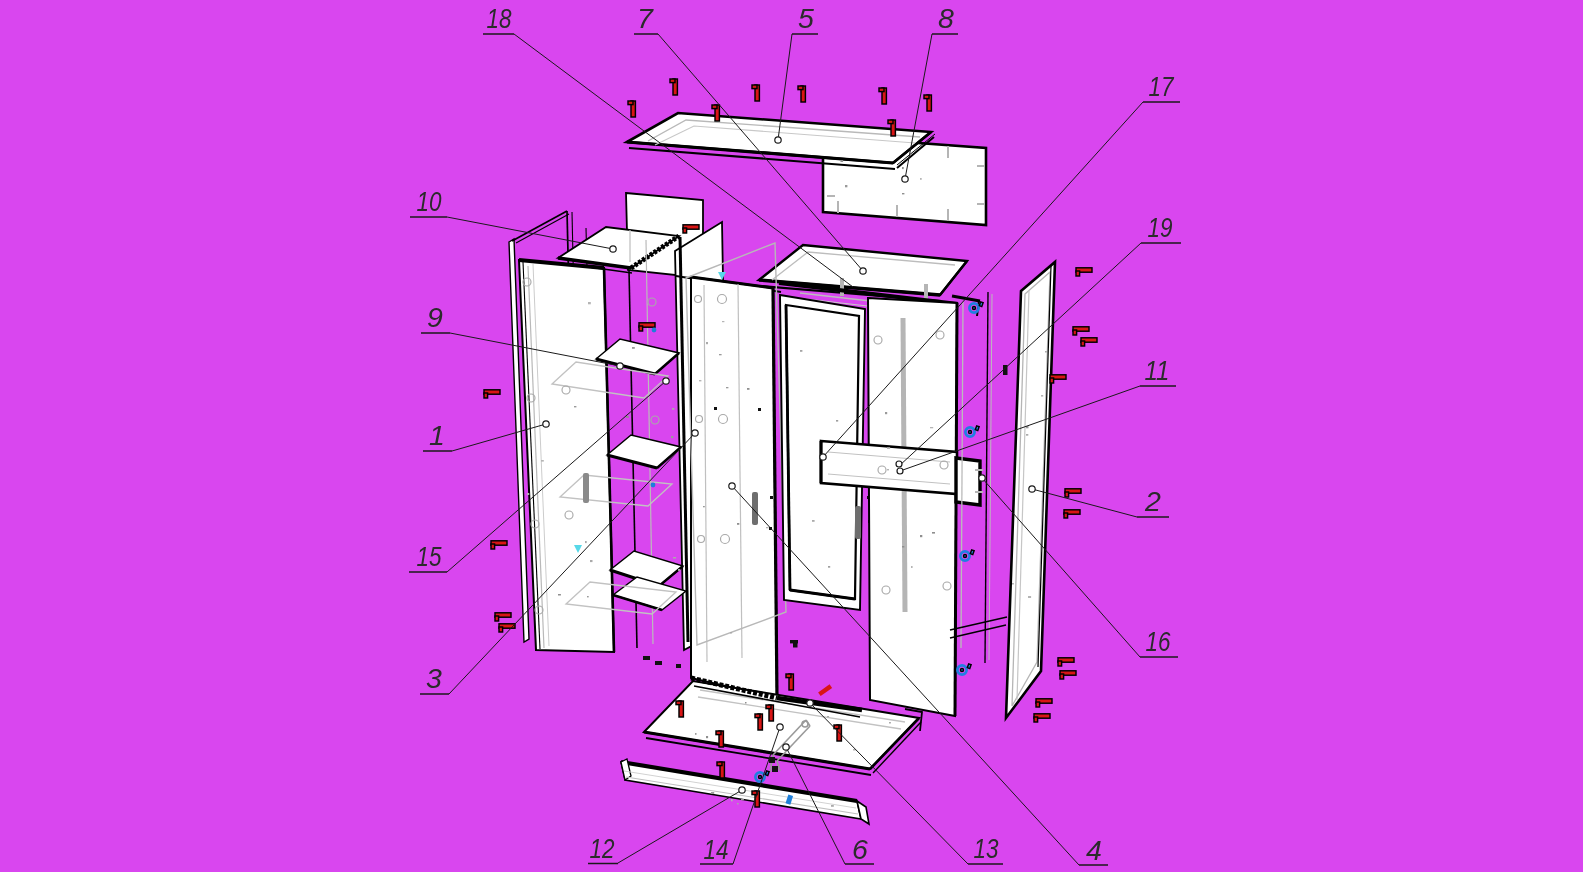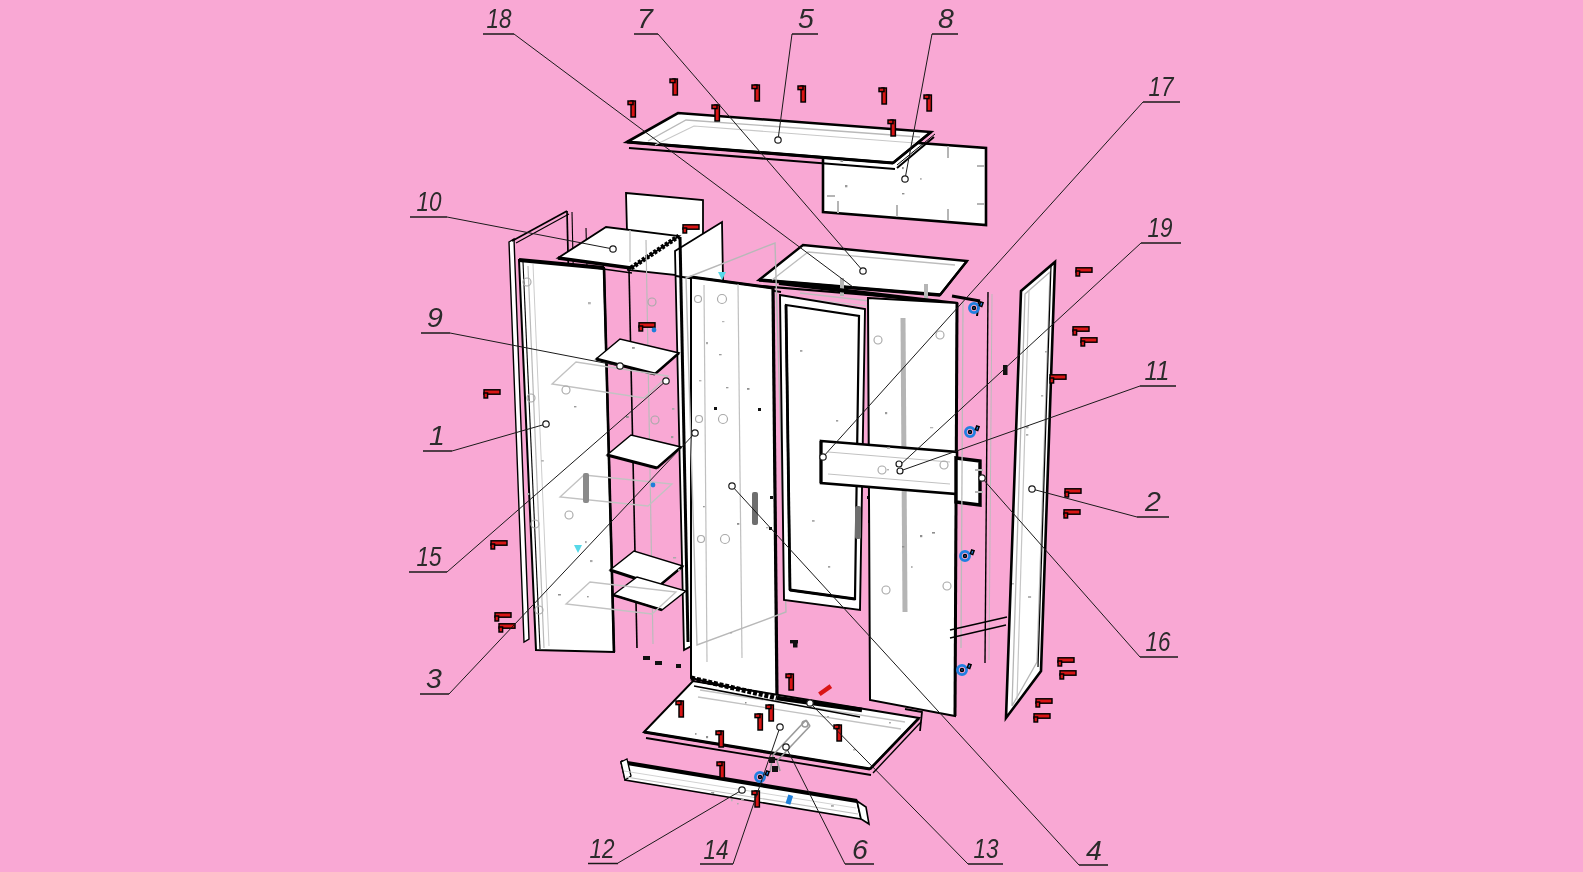--- a/index.html
+++ b/index.html
@@ -1,16 +1,16 @@
 <!DOCTYPE html>
 <html><head>
 <meta charset="utf-8">
 <style>
   html,body{margin:0;padding:0;background:#ffffff;}
-  .page{position:relative;width:1583px;height:872px;background:#f9a8d4;overflow:hidden;}
+  .page{position:relative;width:1583px;height:872px;background:#d946ef;overflow:hidden;}
   svg{position:absolute;left:0;top:0;}
   text{font-family:"Liberation Sans", sans-serif;font-style:italic;fill:#2b2b2b;}
 </style>
 </head>
 <body>
 <div class="page">
 <svg width="1583" height="872" viewBox="0 0 1583 872">
 
 <defs>
 <g id="bluecam">

